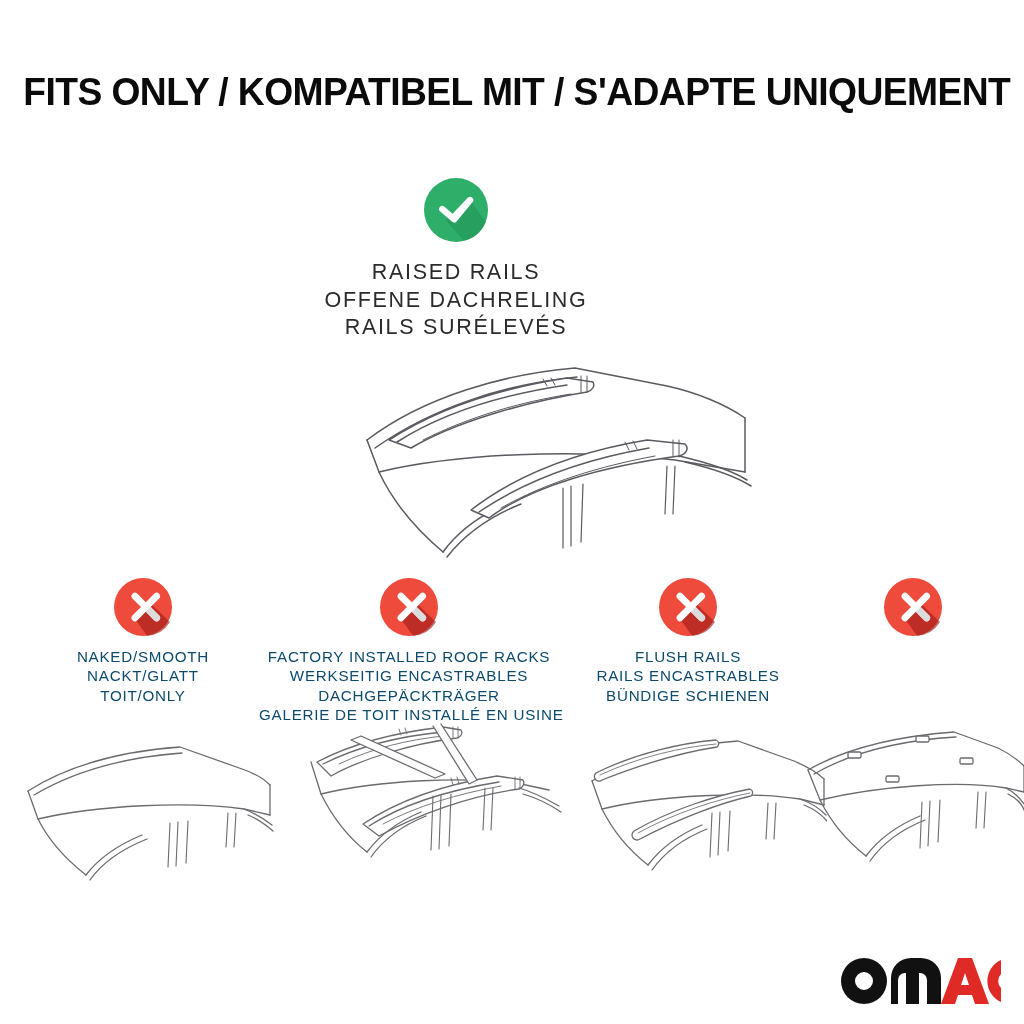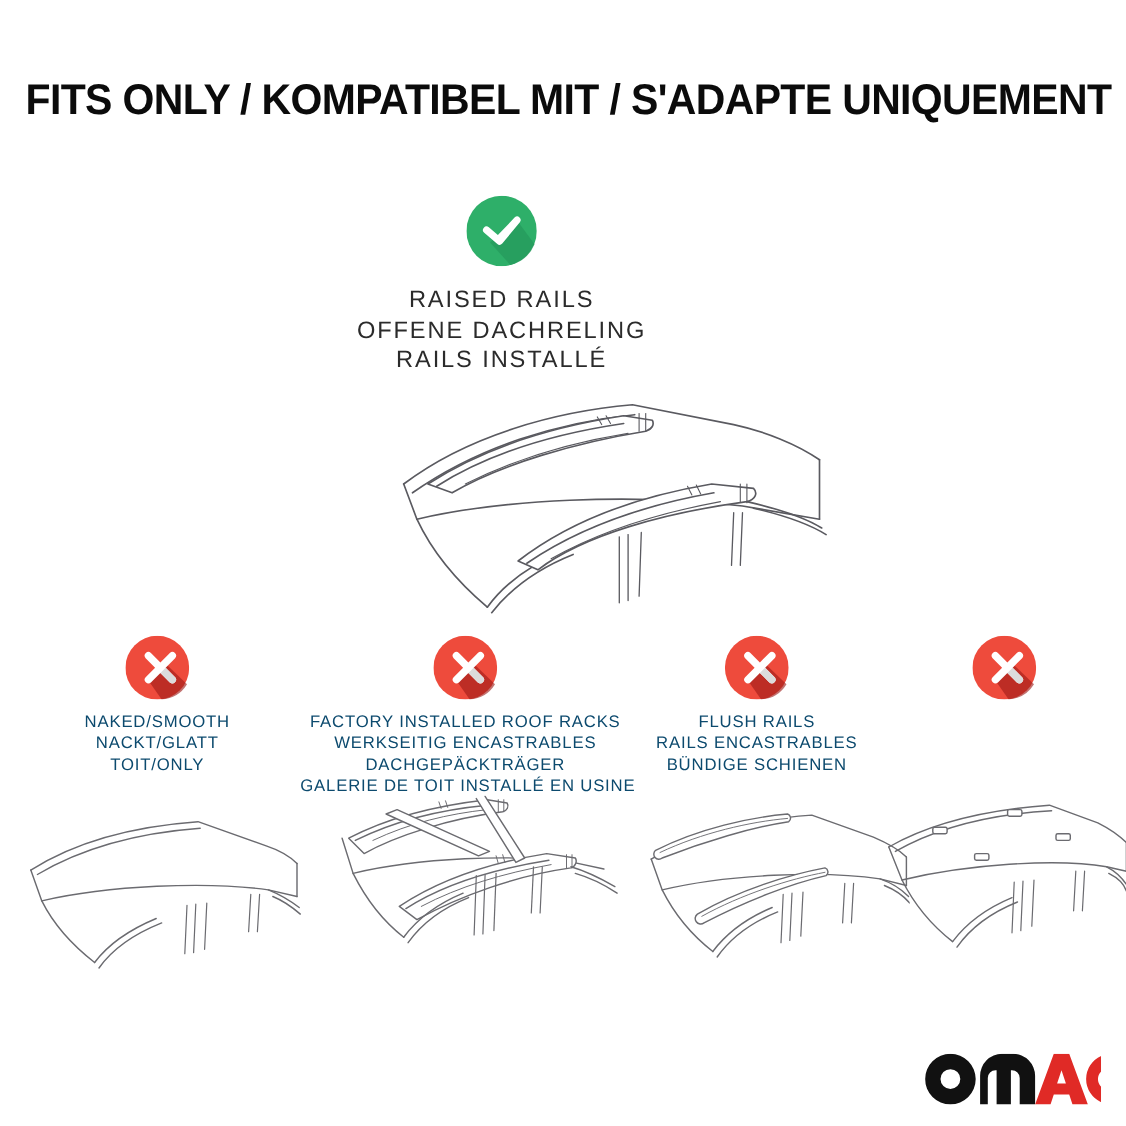--- a/index.html
+++ b/index.html
@@ -87,21 +87,21 @@
   }
   .x-label {
     display: block;
     font-size: 15.2px;
     font-weight: 400;
     letter-spacing: 0.75px;
     color: #0c4a6e;
     white-space: nowrap;
   }
   #col-naked   { left: 43px;  width: 200px; }
-  #col-factory { left: 273px; width: 300px; }
+  #col-factory { left: 259px; width: 300px; }
   #col-flush   { left: 578px; width: 220px; }
   #col-fixed   { left: 828px; width: 170px; }
 
   
   .bottom-illus { position: absolute; }
   .bottom-illus svg { display: block; width: 100%; height: 100%; }
   #illus-naked   { left: 2px;   top: 735px; width: 272px; height: 180px; }
   #illus-factory { left: 283px; top: 722px; width: 282px; height: 193px; }
   #illus-flush   { left: 572px; top: 733px; width: 255px; height: 182px; }
   #illus-fixed   { left: 800px; top: 730px; width: 224px; height: 185px; }
@@ -128,21 +128,21 @@
     <svg viewBox="0 0 64 64" width="64" height="64" aria-hidden="true">
       <circle cx="32" cy="32" r="32" fill="#2eaf69"></circle>
       <path d="M44.5 20.5 L62 44 A32 32 0 0 1 40 62.8 L21.5 42.5 Z" fill="#1f8f55" opacity="0.5"></path>
       <path d="M27.9 43.6 L16.2 33.6 a3.2 3.2 0 0 1 4.2-4.9 l8.2 7 L44 19.6 a3.2 3.2 0 0 1 4.6 4.4 L32.6 43.4 a3.3 3.3 0 0 1 -4.7 .2 Z" fill="#ffffff"></path>
     </svg>
   </span>
 
   <div id="approved-labels">
     <span class="ok-label">RAISED RAILS</span>
     <span class="ok-label">OFFENE DACHRELING</span>
-    <span class="ok-label">RAILS INSTALLÉ</span>
+    <span class="ok-label">RAILS SURÉLEVÉS</span>
   </div>
 </div>
 
 <div id="main-illustration">
   <svg viewBox="0 0 480 215" aria-hidden="true">
     <g fill="none" stroke="#5a5a60" stroke-width="1.5" stroke-linejoin="round" stroke-linecap="round">
 
       <path d="M92 88 C150 44 230 22 300 16 L392 34 C420 40 450 52 470 66"></path>
       <path d="M92 88 L104 120 C118 150 142 178 168 200"></path>
       <path d="M104 120 C180 102 300 96 400 108 L470 120"></path>

